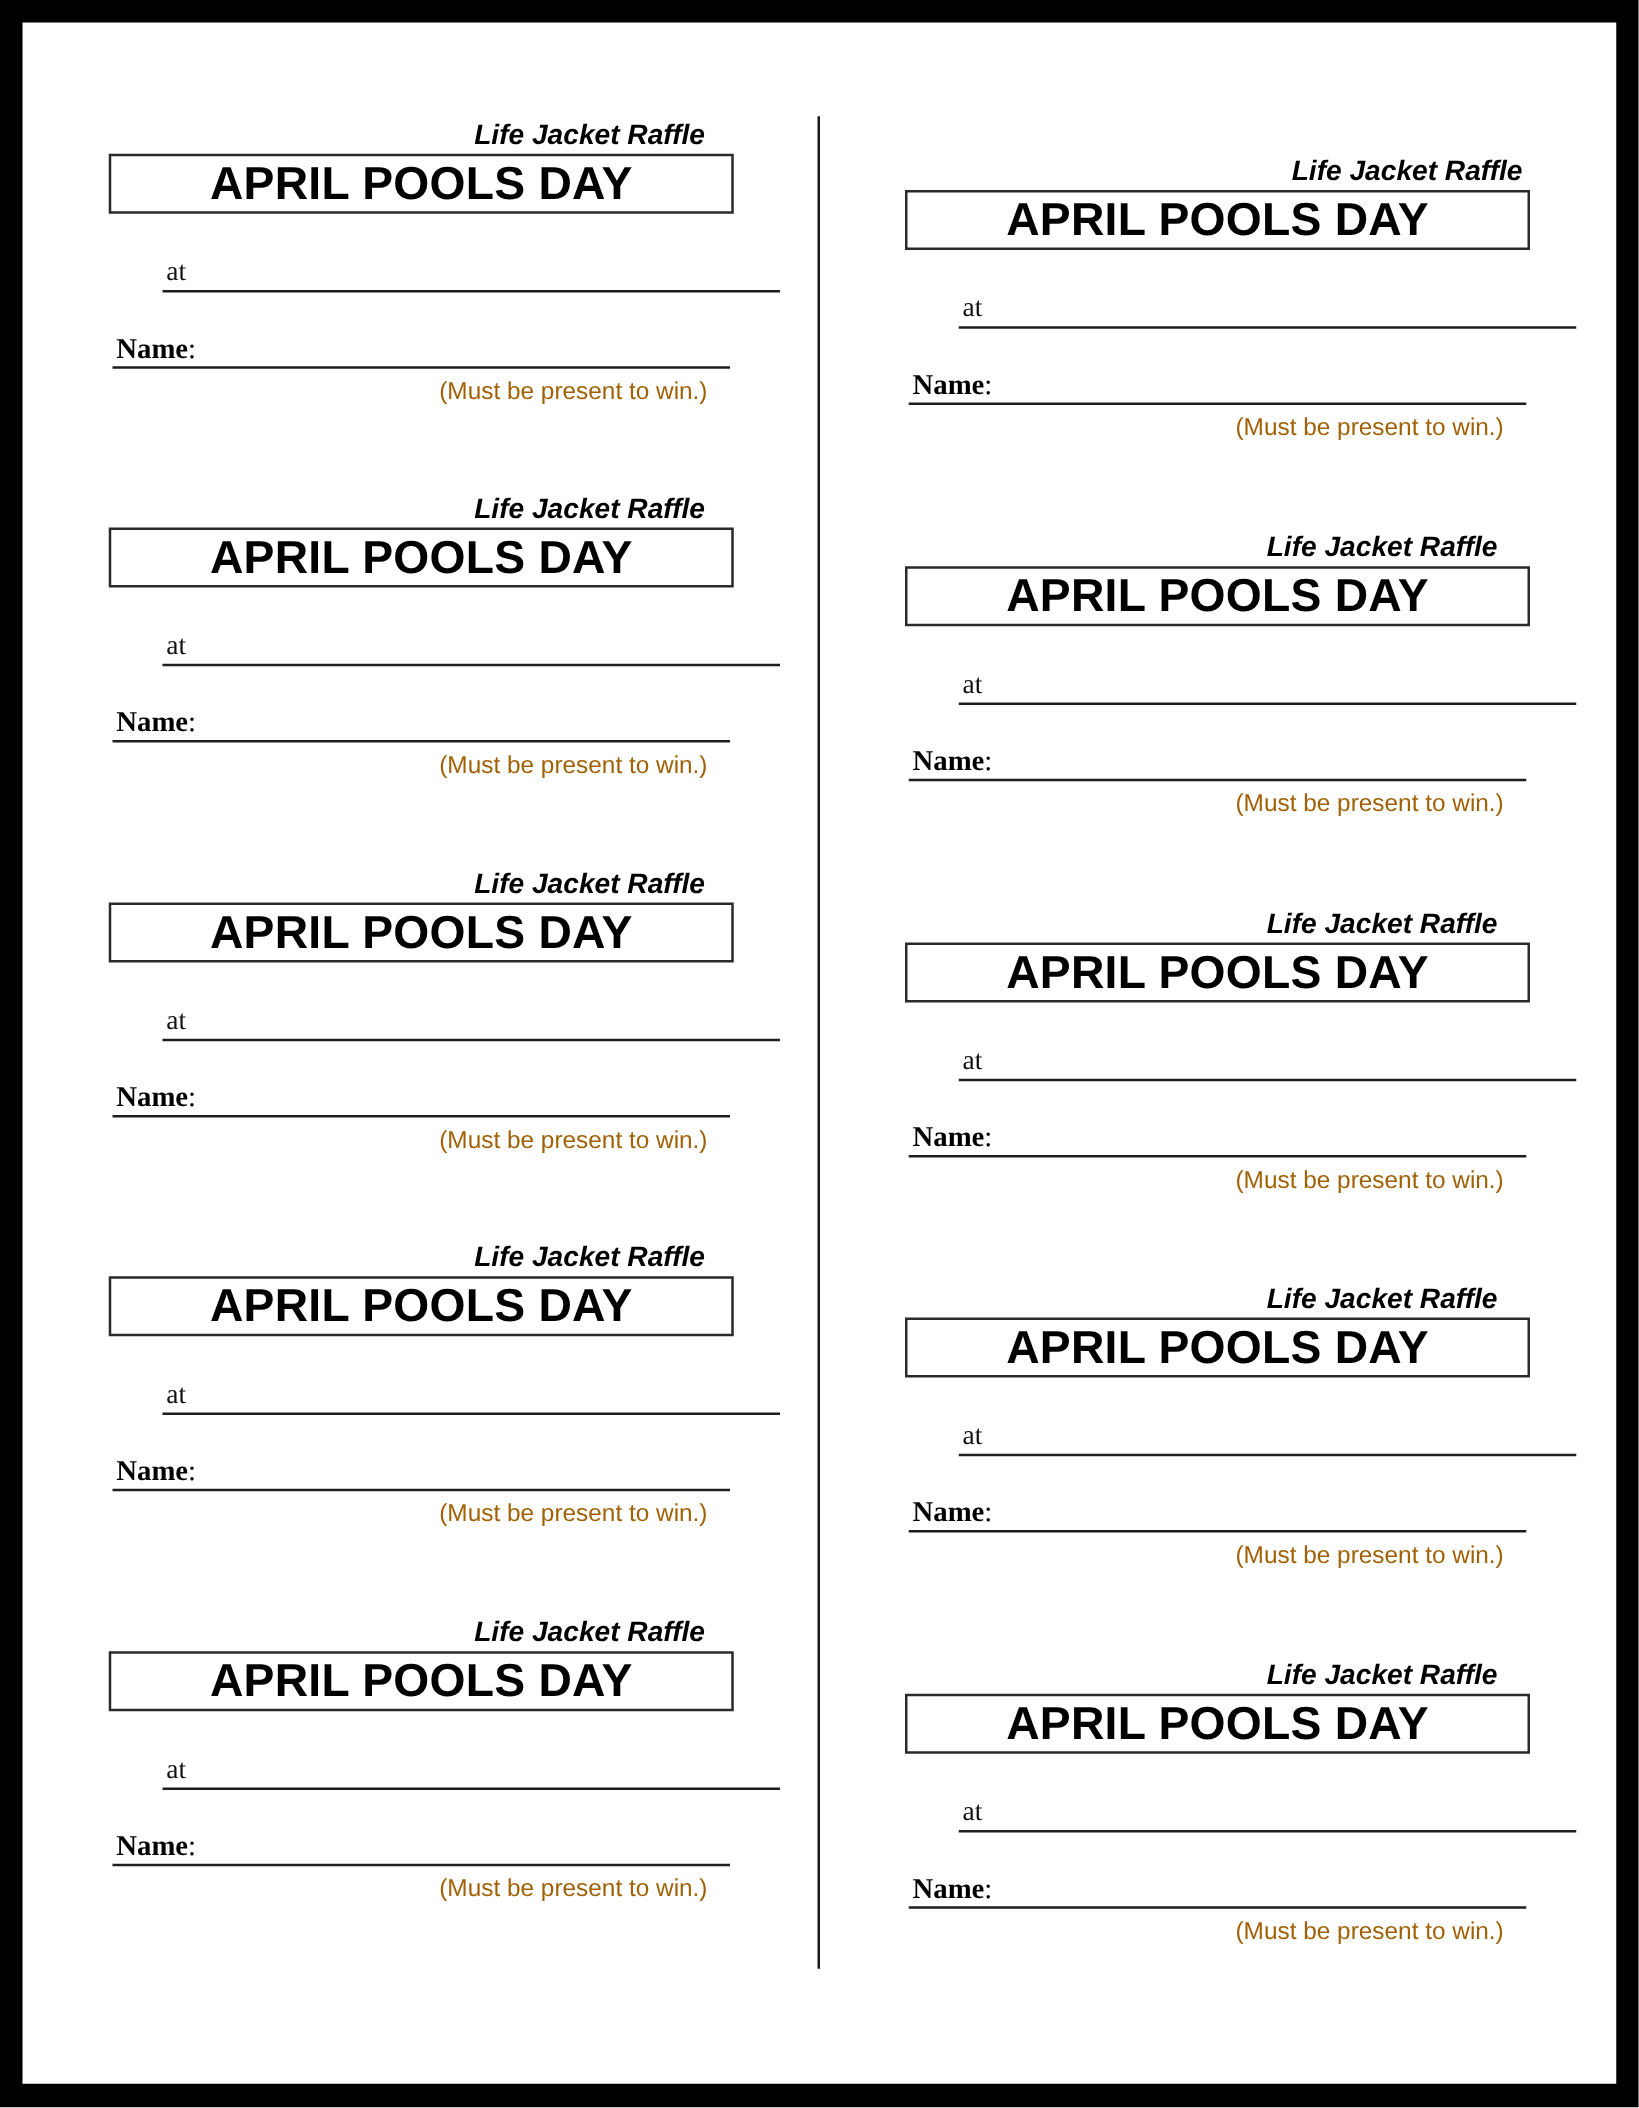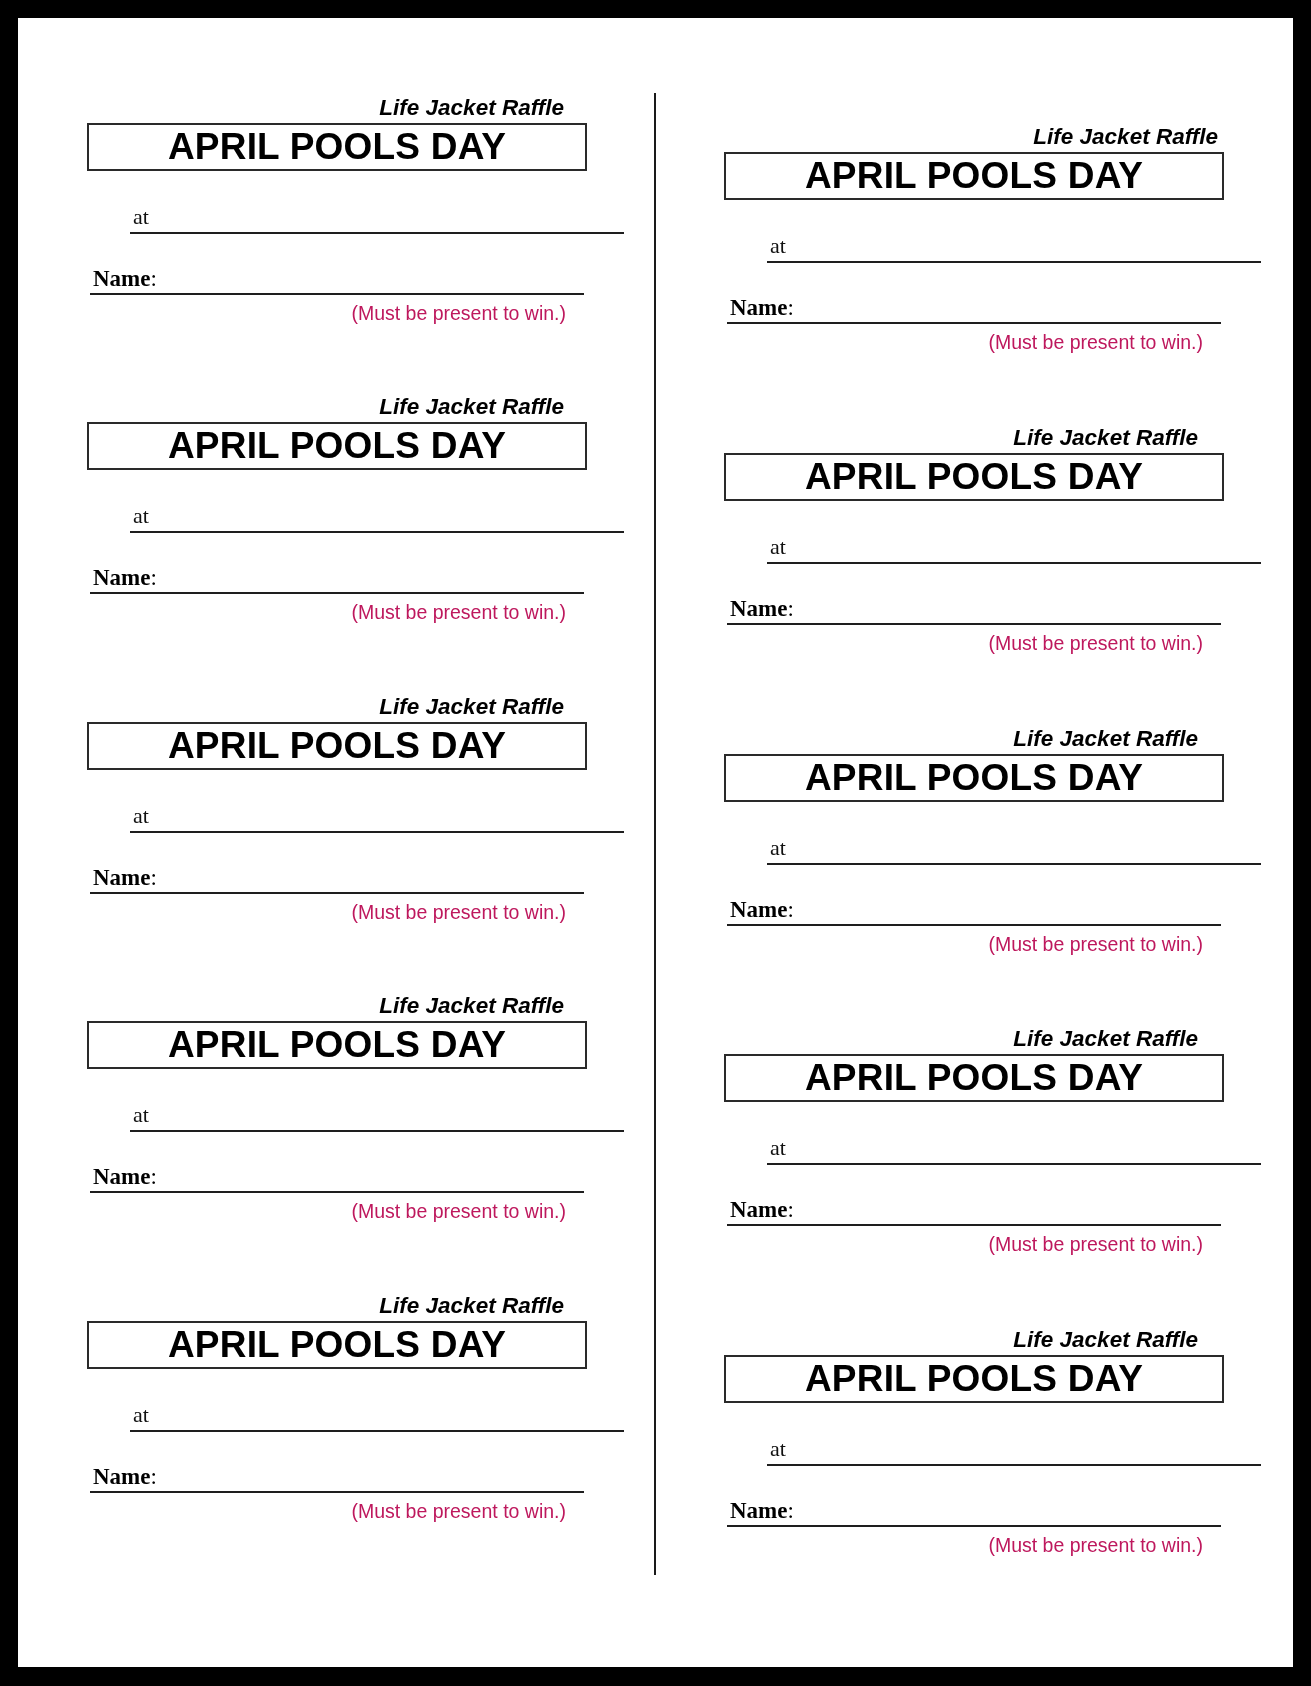--- a/index.html
+++ b/index.html
@@ -39,21 +39,21 @@
       position: absolute; left: 3px; bottom: 6px;
       font-family: "Liberation Serif", serif; font-size: 22px; line-height: 22px; color: #111;
     }
     .name-label {
       position: absolute; left: 3px; bottom: 5px;
       font-family: "Liberation Serif", serif; font-size: 23px; line-height: 23px; color: #000;
     }
     .name-label .bold { font-weight: bold; }
     .present-note {
       position: absolute; top: 178px; right: 21px;
-      font-family: "Liberation Sans", sans-serif; font-size: 19.5px; line-height: 24px; color: #be185d; white-space: nowrap;
+      font-family: "Liberation Sans", sans-serif; font-size: 19.5px; line-height: 24px; color: #a16207; white-space: nowrap;
     }
   </style>
 </head>
 <body>
 
 <div class="page-frame"></div>
 <div class="divider"></div>
 
 <div class="ticket" style="left:87px; top:123px;">
   <div class="raffle-label">Life Jacket Raffle</div>

